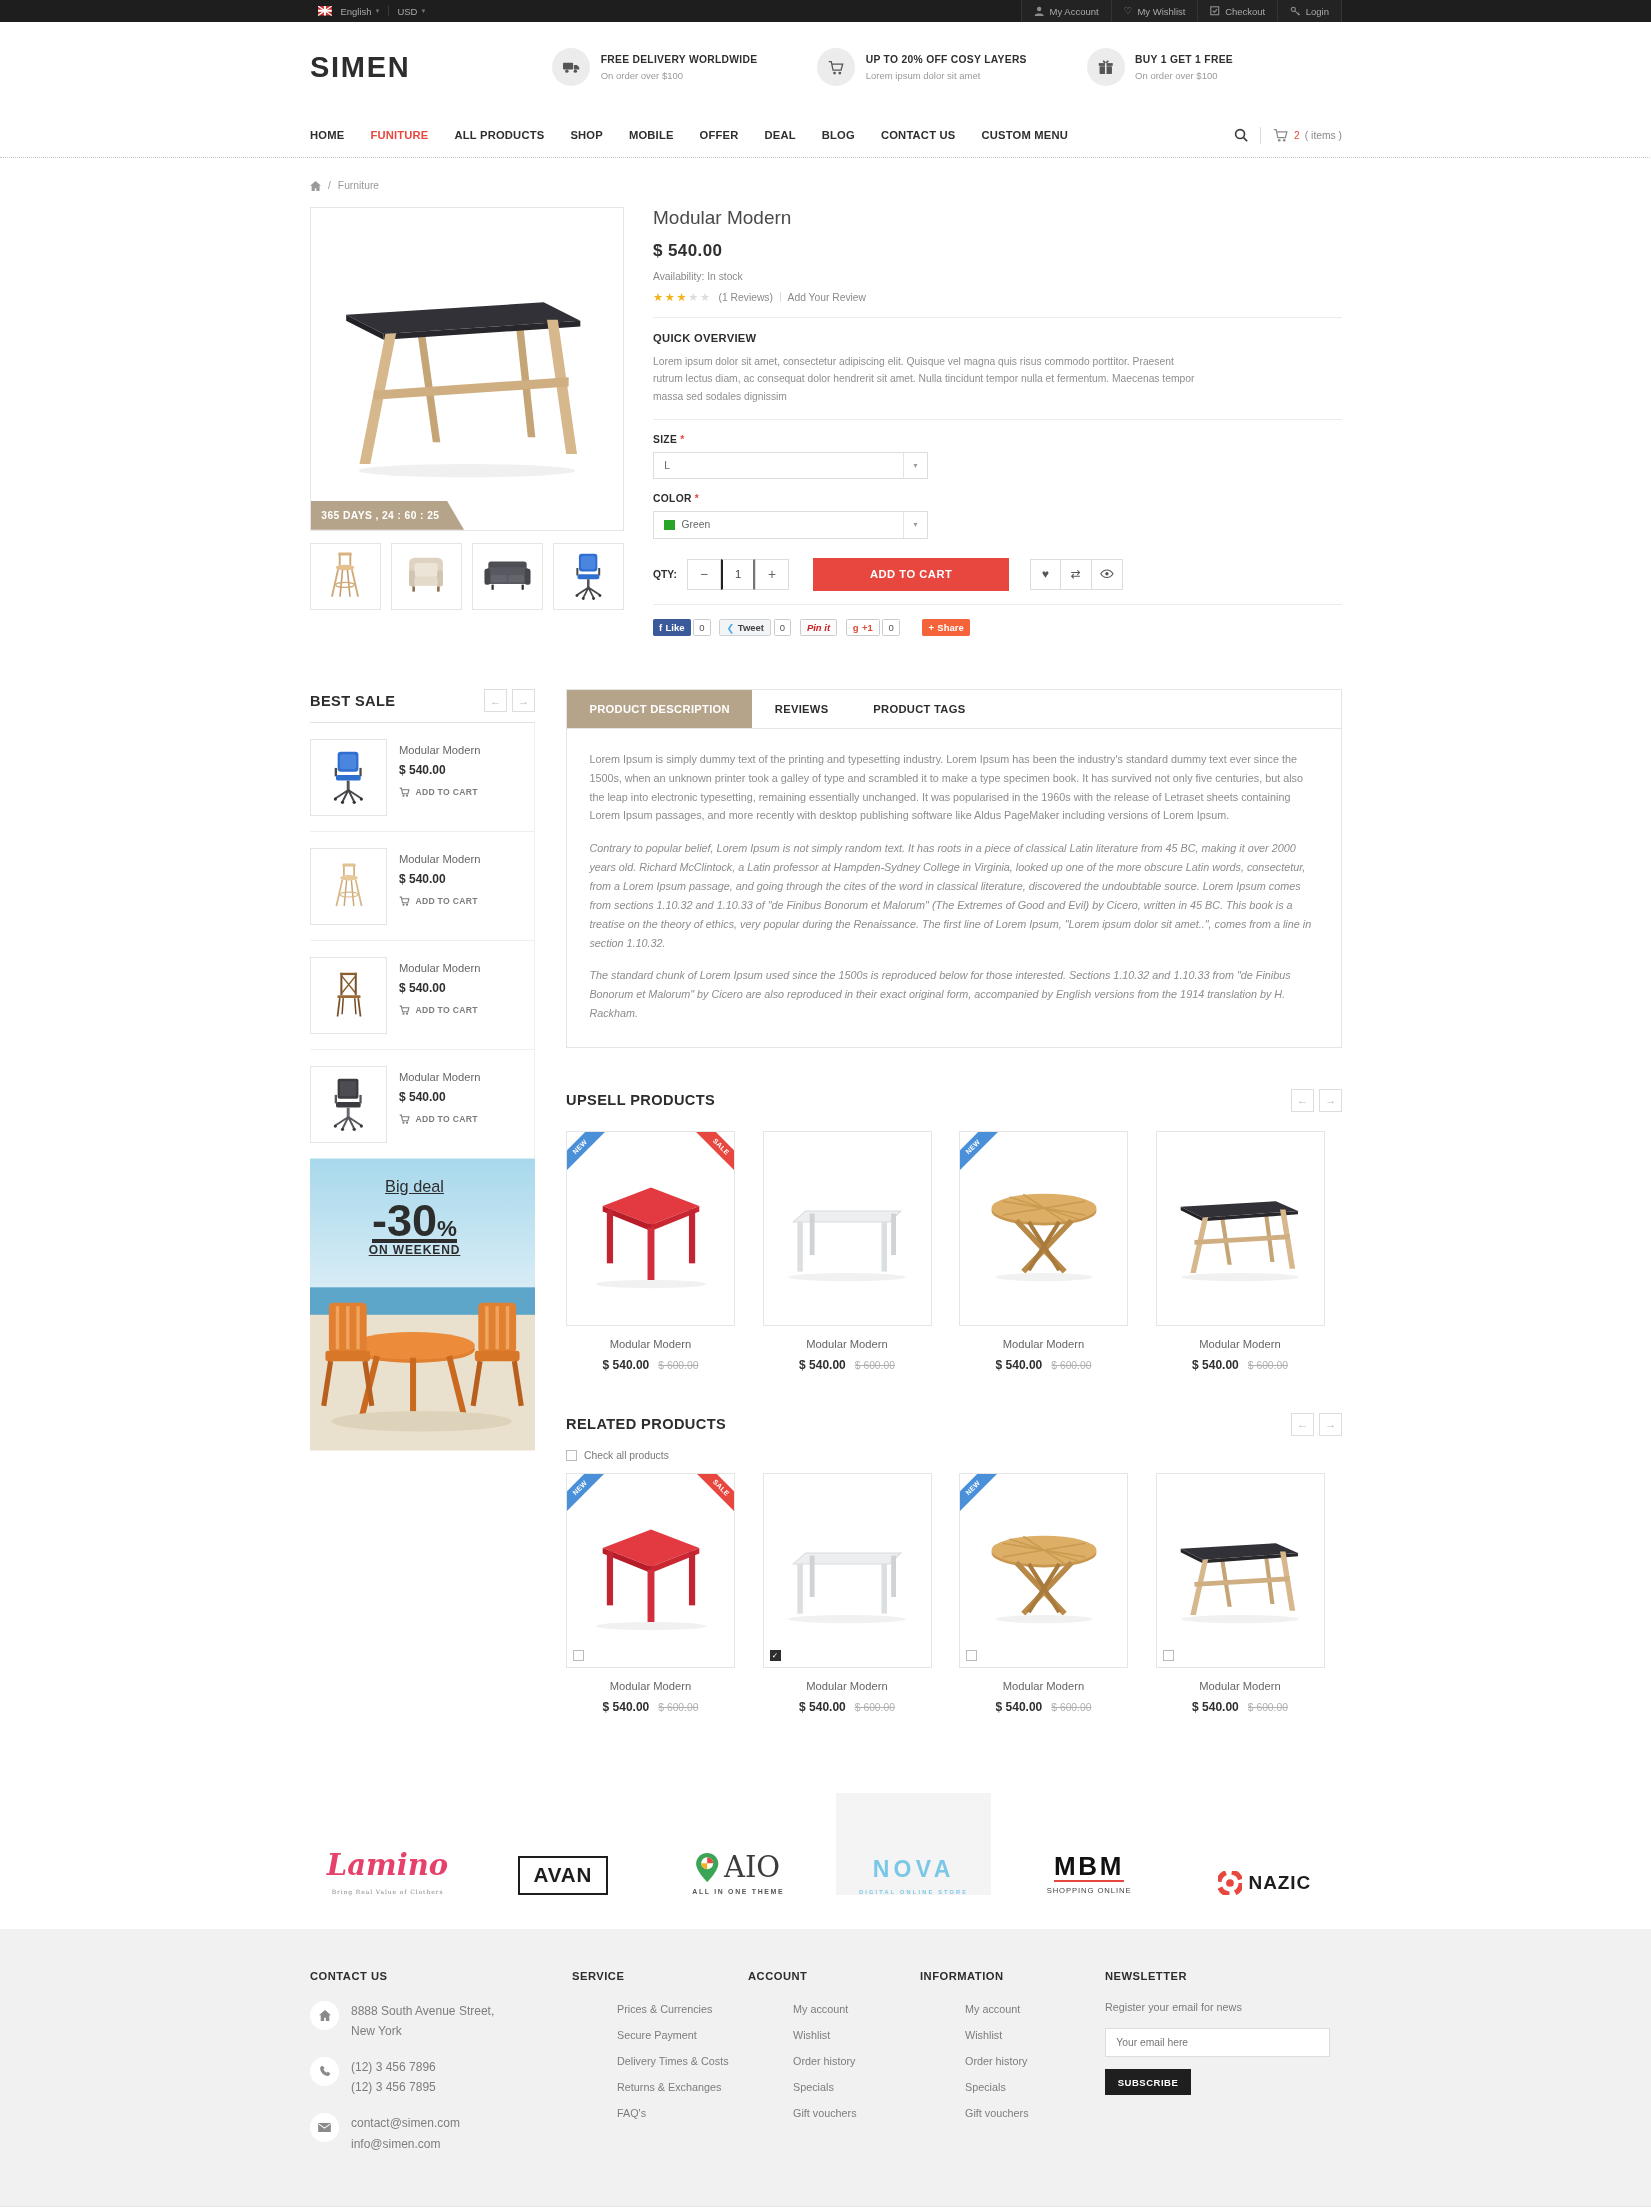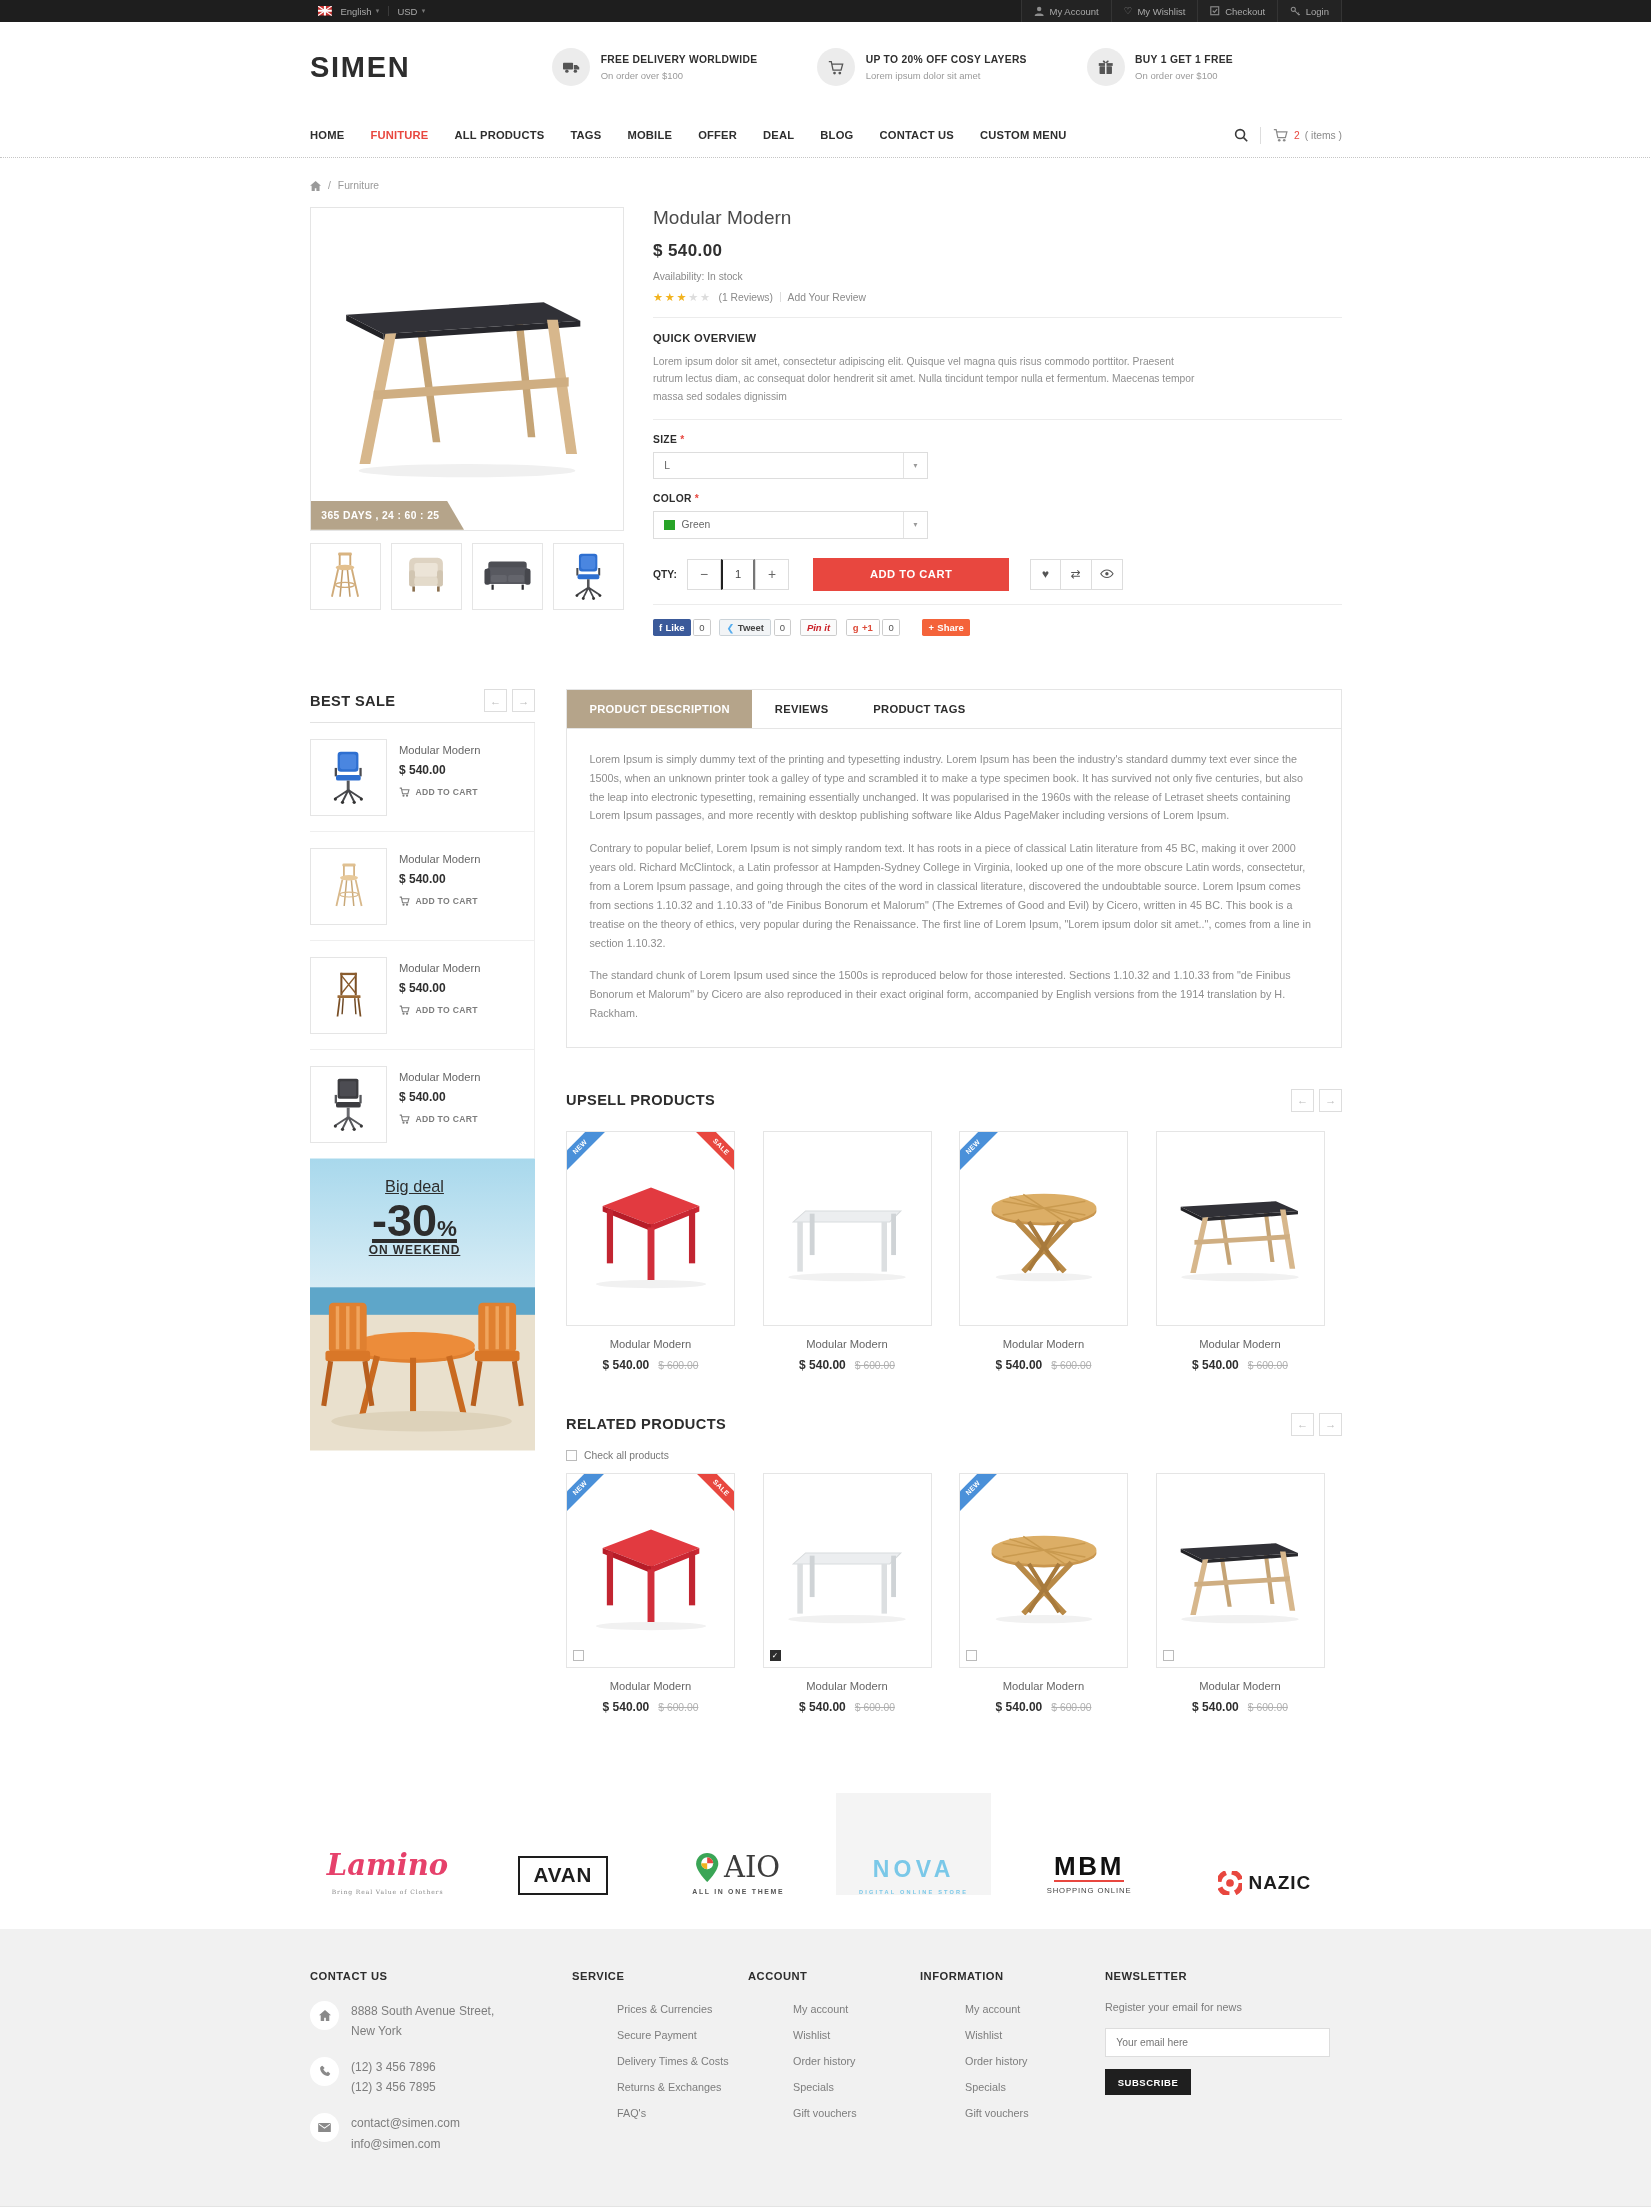--- a/index.html
+++ b/index.html
@@ -109,21 +109,21 @@
   .bt-2 { font-size:45px; font-weight:bold; line-height:1; margin-top:1.7px; }
   .bt-2 .pct { font-size:22.4px; font-weight:bold; }
   .bt-3 { font-size:12px; font-weight:bold; letter-spacing:0.9px; margin-top:0; }
 
   .main-right { flex:1; min-width:0; }
   .tabbox { border:0.9px solid #e5e5e5; }
   .tabs { display:flex; border-bottom:0.9px solid #e5e5e5; }
   .tab { padding:0 22.4px; height:38px; display:flex; align-items:center; font-size:11.2px; font-weight:bold; color:#2d2d2d; letter-spacing:0.3px; }
   .tab.active { background:#b5a48a; color:#fff; }
   .tab-content { padding:20.6px 22.4px 24px 22.4px; font-size:10.8px; color:#8d8d8d; line-height:1.75; }
-  .tab-content p + p { margin-top:13.8px; }
+  .tab-content p + p { margin-top:13.8px;font-style:italic; }
 
   .upsell-head { display:flex; align-items:center; justify-content:space-between; margin-top:41px; }
   .cards { display:flex; gap:27.5px; margin-top:19px; }
   .card { width:169px; }
   .card-img { position:relative; width:169px; height:195px; border:0.9px solid #e5e5e5; display:flex; align-items:center; justify-content:center; background:#fff; overflow:hidden; }
   .ribbon { position:absolute; width:64px; height:13.8px; display:flex; align-items:center; justify-content:center; color:#fff; font-size:6.9px; font-weight:bold; letter-spacing:0.4px; }
   .ribbon.new { background:#4a90d9; transform:rotate(-45deg); left:-19px; top:7.7px; }
   .ribbon.sale { background:#e8473f; transform:rotate(45deg); right:-19px; top:7.7px; }
   .card-name { text-align:center; font-size:11.2px; color:#666; margin-top:12px; }
   .card-prices { text-align:center; margin-top:6.9px; }
@@ -278,21 +278,21 @@
     </div>
   </div>
 </div>
 
 <div class="navbar">
   <div class="container nav-inner">
     <nav class="nav-links">
       <a class="nav-link">HOME</a>
       <a class="nav-link active">FUNITURE</a>
       <a class="nav-link">ALL PRODUCTS</a>
-      <a class="nav-link">TAGS</a>
+      <a class="nav-link">SHOP</a>
       <a class="nav-link">MOBILE</a>
       <a class="nav-link">OFFER</a>
       <a class="nav-link">DEAL</a>
       <a class="nav-link">BLOG</a>
       <a class="nav-link">CONTACT US</a>
       <a class="nav-link">CUSTOM MENU</a>
     </nav>
     <div class="nav-right">
       <a>
         <span><svg width="14.6" height="14.6" viewBox="0 0 18 18">

